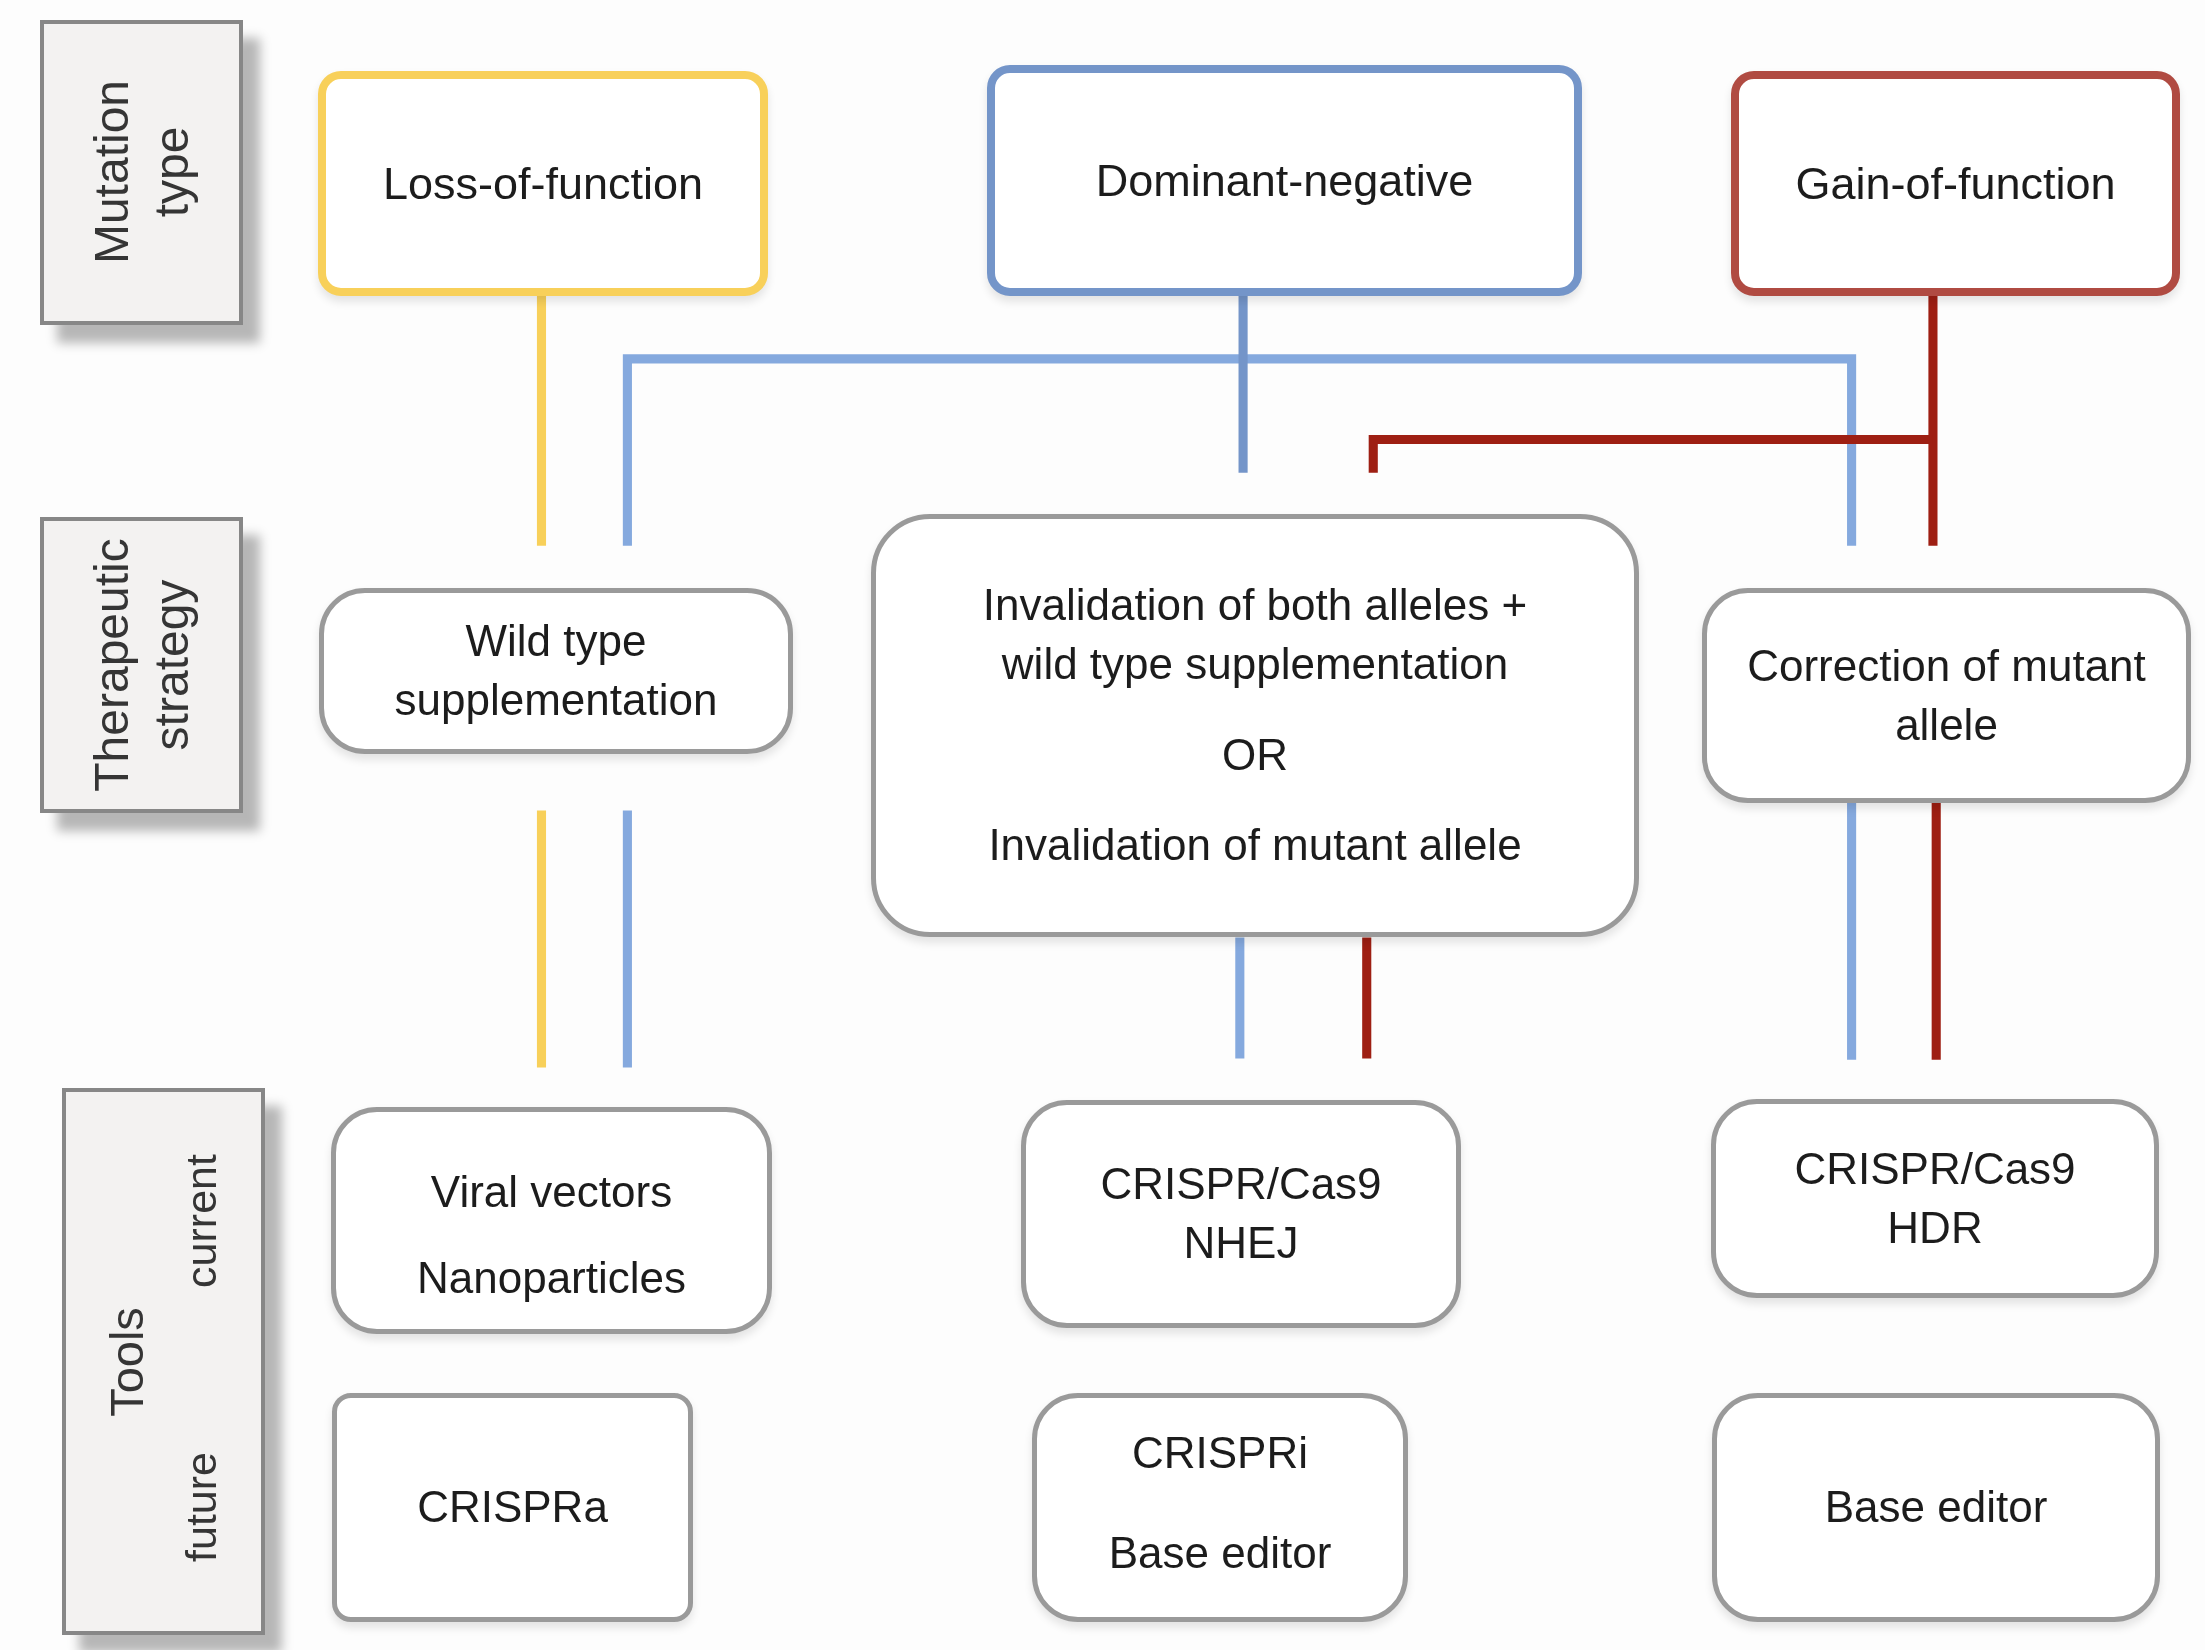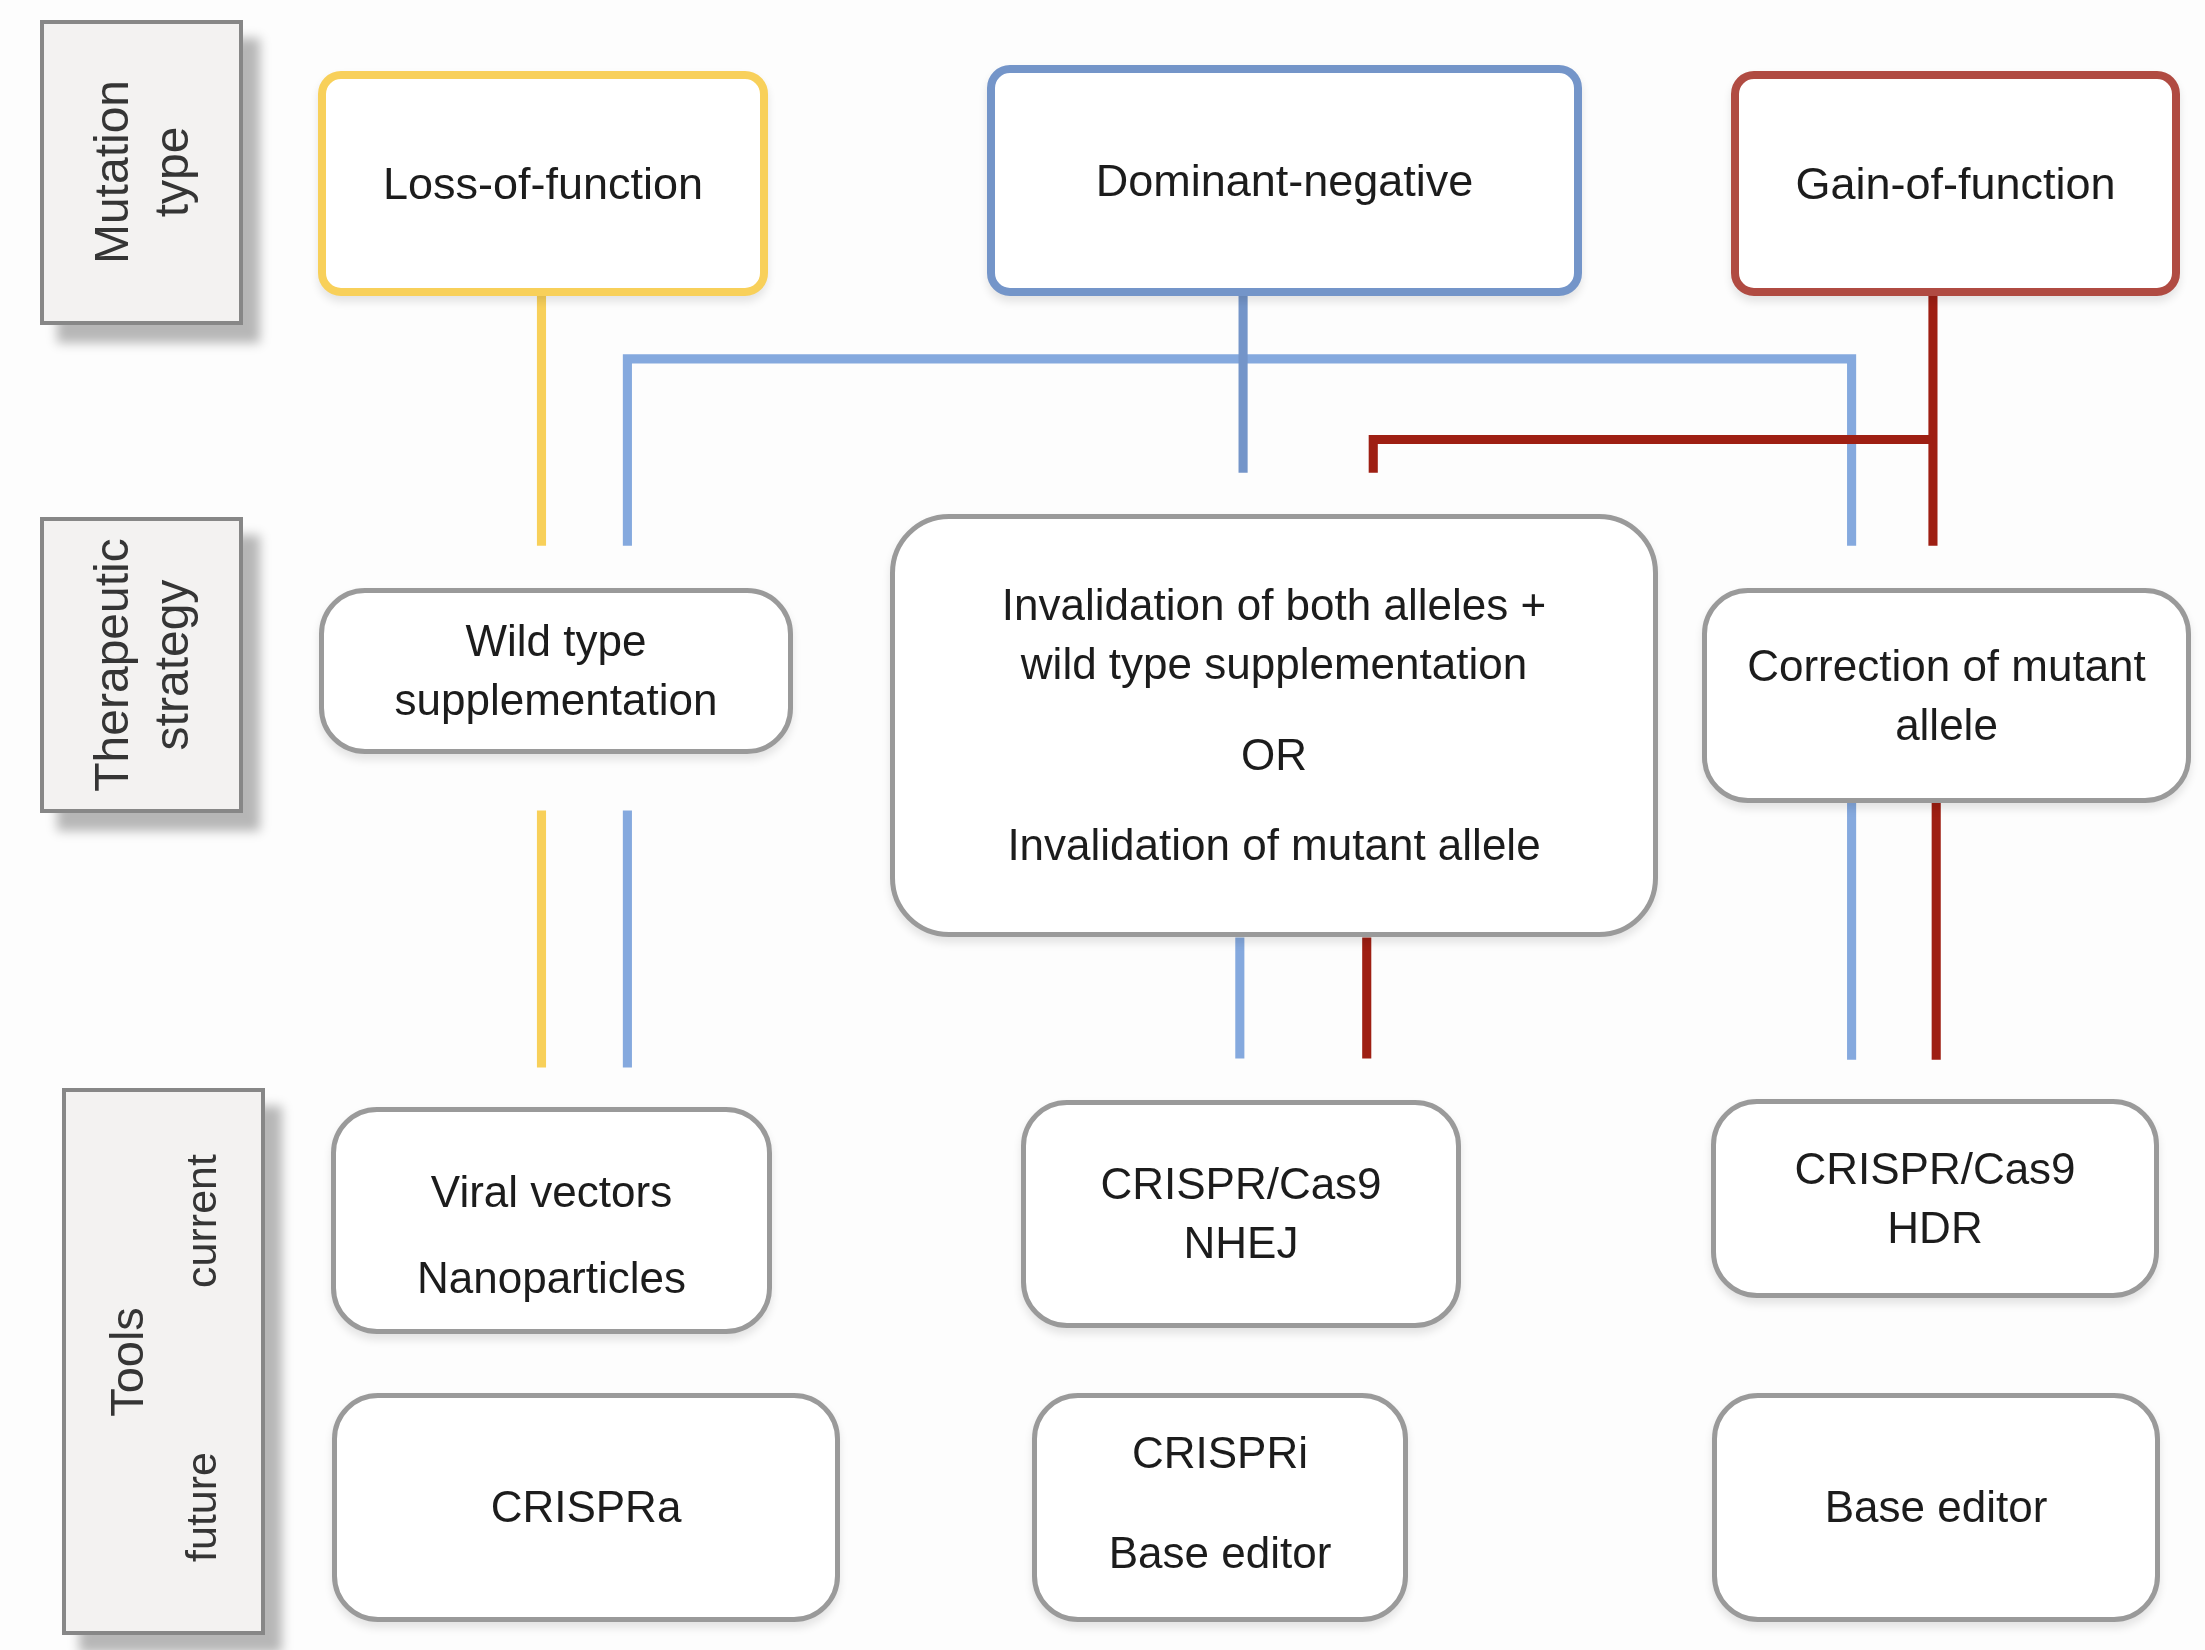--- a/index.html
+++ b/index.html
@@ -101,21 +101,21 @@
 
   <div class="node colored" style="left: 1731px; top: 71px; width: 449px; height: 225px; border-color: rgb(176, 75, 66);">
     <span>Gain-of-function</span>
   </div>
 
   <div class="node" style="left:319px;top:588px;width:474px;height:166px;">
     <span>Wild type
 supplementation</span>
   </div>
 
-  <div class="node" style="left:890px;top:514px;width:768px;height:423px;border-radius:59px;justify-content:space-between;padding:57px 26px;">
+  <div class="node" style="left:871px;top:514px;width:768px;height:423px;border-radius:59px;justify-content:space-between;padding:57px 26px;">
     <span class="spacer-text">Invalidation of both alleles +
 wild type supplementation</span>
     <span>OR</span>
     <span>Invalidation of mutant allele</span>
   </div>
 
   <div class="node" style="left:1702px;top:588px;width:489px;height:215px;">
     <span>Correction of mutant
 allele</span>
   </div>
@@ -128,21 +128,21 @@
   <div class="node" style="left:1021px;top:1100px;width:440px;height:228px;">
     <span>CRISPR/Cas9
 NHEJ</span>
   </div>
 
   <div class="node" style="left:1711px;top:1099px;width:448px;height:199px;">
     <span>CRISPR/Cas9
 HDR</span>
   </div>
 
-  <div class="node" style="left:332px;top:1393px;width:508px;height:229px;">
+  <div class="node" style="left:332px;top:1393px;width:361px;height:229px;border-radius:19px;">
     <span>CRISPRa</span>
   </div>
 
   <div class="node" style="left:1032px;top:1393px;width:376px;height:229px;justify-content:space-between;padding:26px 13px 34px;">
     <span>CRISPRi</span>
     <span>Base editor</span>
   </div>
 
   <div class="node" style="left:1712px;top:1393px;width:448px;height:229px;">
     <span>Base editor</span>

